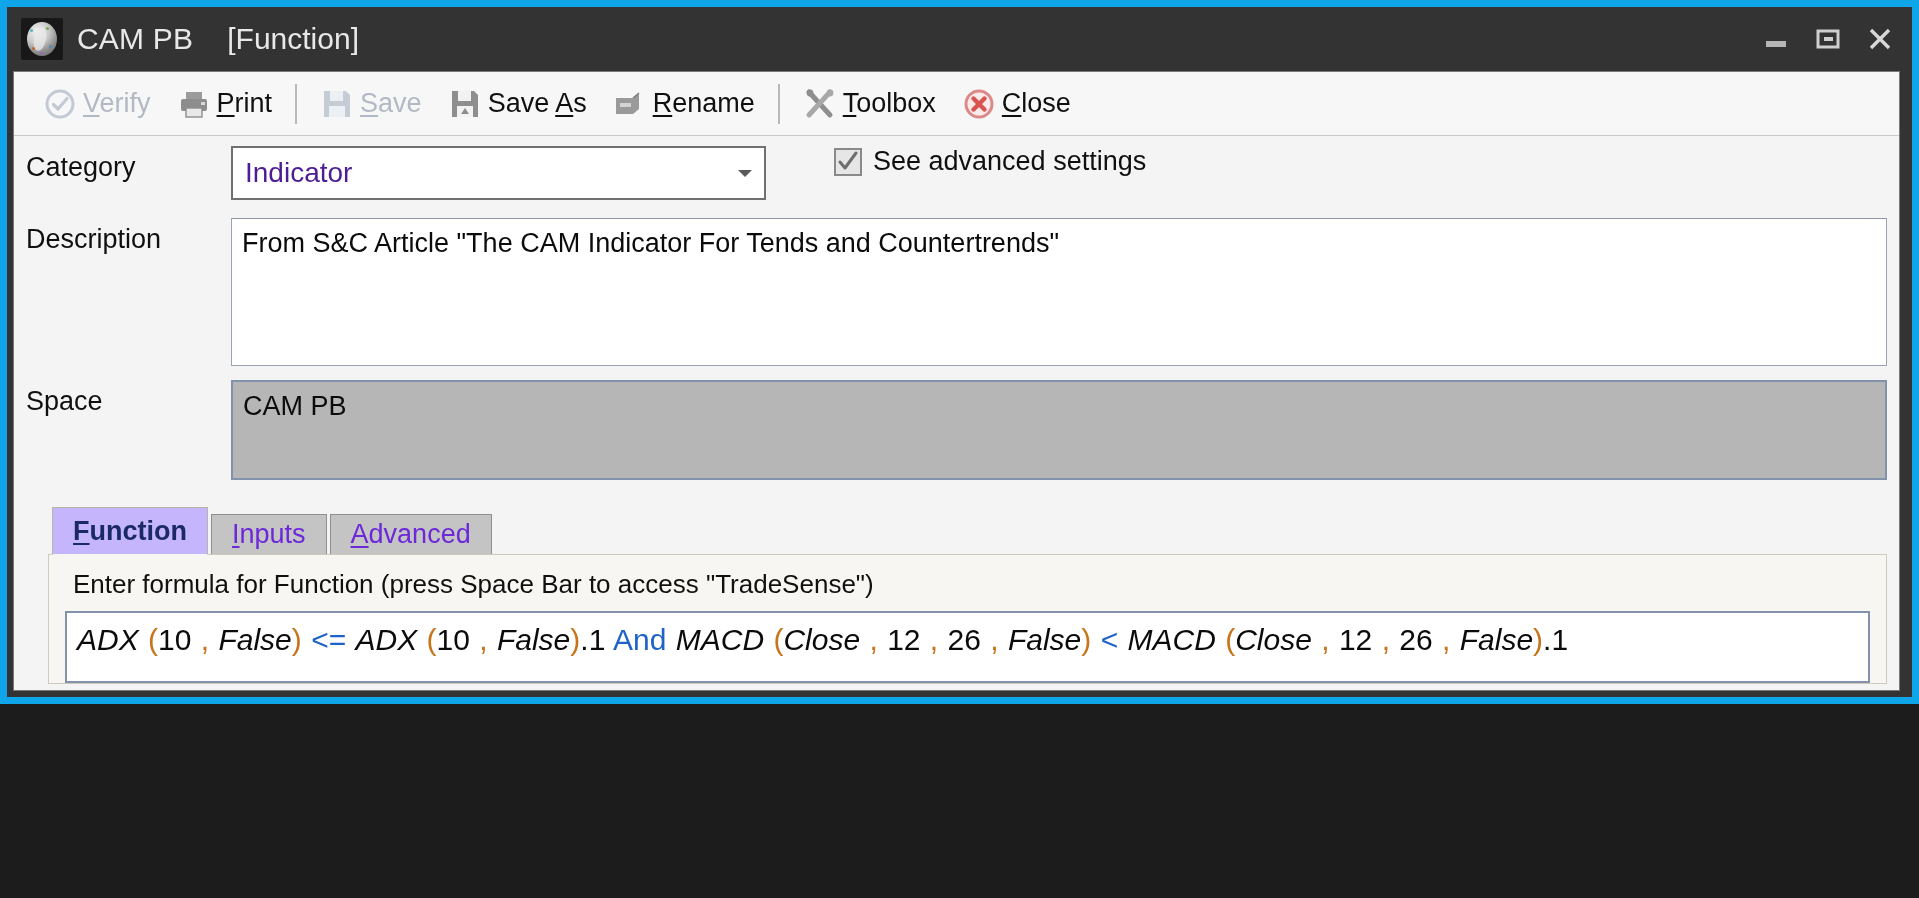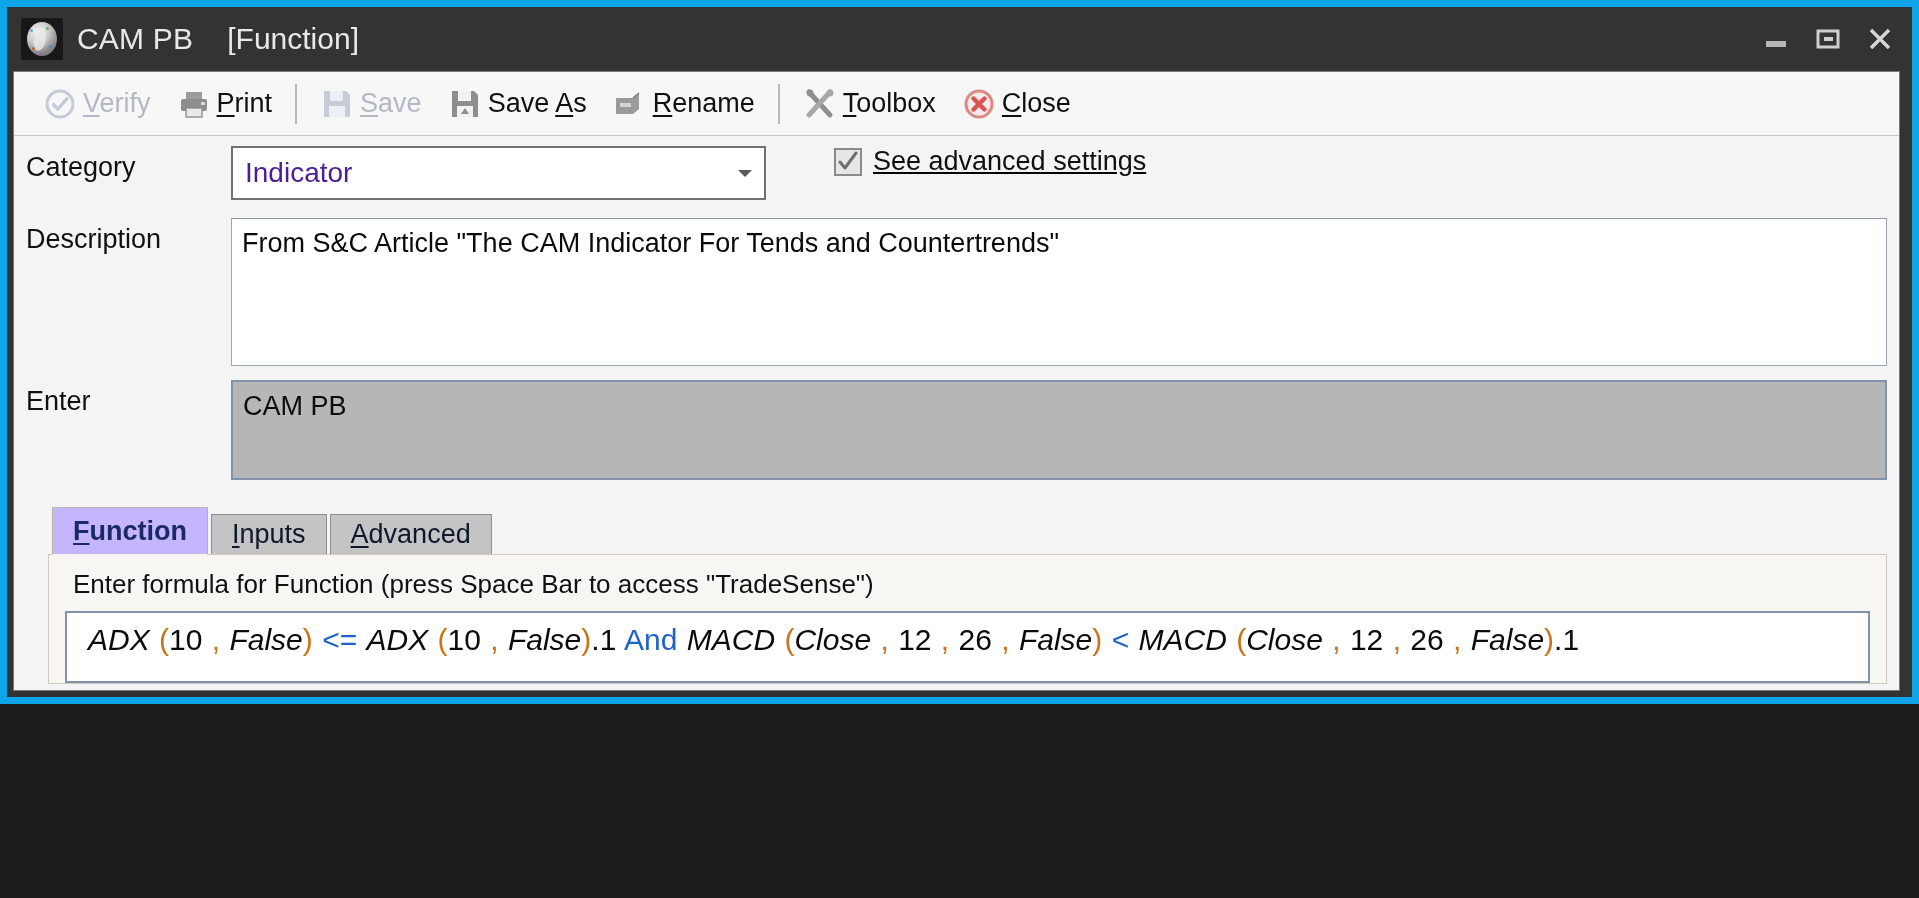--- a/index.html
+++ b/index.html
@@ -196,21 +196,20 @@
     align-items: center;
     justify-content: center;
   }
 
   
   #advanced-check {
     display: flex;
     align-items: center;
     margin-left: 68px;
     cursor: default;
-    text-decoration: underline;
   }
   #advanced-box {
     width: 28px; height: 28px;
     box-sizing: border-box;
     border: 2px solid #8a8a8a;
     background: #e6e6e6;
     position: relative;
     flex: 0 0 auto;
     margin-right: 11px;
   }
@@ -283,21 +282,21 @@
     font-size: 27px;
     box-sizing: border-box;
     cursor: default;
     border: 1px solid #9a9a9a;
     border-bottom: none;
     margin-right: 3px;
     white-space: nowrap;
   }
   .tab.inactive {
     background: #c4c4c4;
-    color: #0f172a;
+    color: #6d28d9;
     height: 40px;
     border-color: #8f8f8f;
   }
   .tab.active {
     background: #c4b5fd;
     color: #1b2a66;
     font-weight: bold;
     height: 48px;
     border-color: #b9b5a8;
     border-bottom: 1px solid #f7f6f2;
@@ -322,21 +321,21 @@
     flex: 0 0 auto;
     margin-bottom: 11px;
     margin-left: 8px;
     white-space: nowrap;
   }
   #formula-box {
     flex: 1 1 auto;
     background: #ffffff;
     border: 2px solid #8292ab;
     box-sizing: border-box;
-    padding: 7px 21px;
+    padding: 7px 10px;
     overflow: hidden;
     min-height: 0;
   }
   #formula-text {
     font-size: 30px;
     line-height: 1.32;
     color: #0b0b0b;
     word-spacing: 1px;
   }
   #formula-text .fn   { font-style: italic; color: #0b0b0b; }
@@ -493,21 +492,21 @@
       </div>
 
       <div class="row" id="description-row">
         <div class="field-label">Description</div>
         <div id="description-box">
           <div id="description-text">From S&amp;C Article "The CAM Indicator For Tends and Countertrends"</div>
         </div>
       </div>
 
       <div class="row" id="usage-row">
-        <div class="field-label">Enter</div>
+        <div class="field-label">Space</div>
         <div id="usage-box">
           <div id="usage-text">CAM PB</div>
         </div>
       </div>
 
       <div id="tab-area">
         <div id="tab-strip">
           <div class="tab active">
             <span><u>F</u>unction</span>
           </div>

